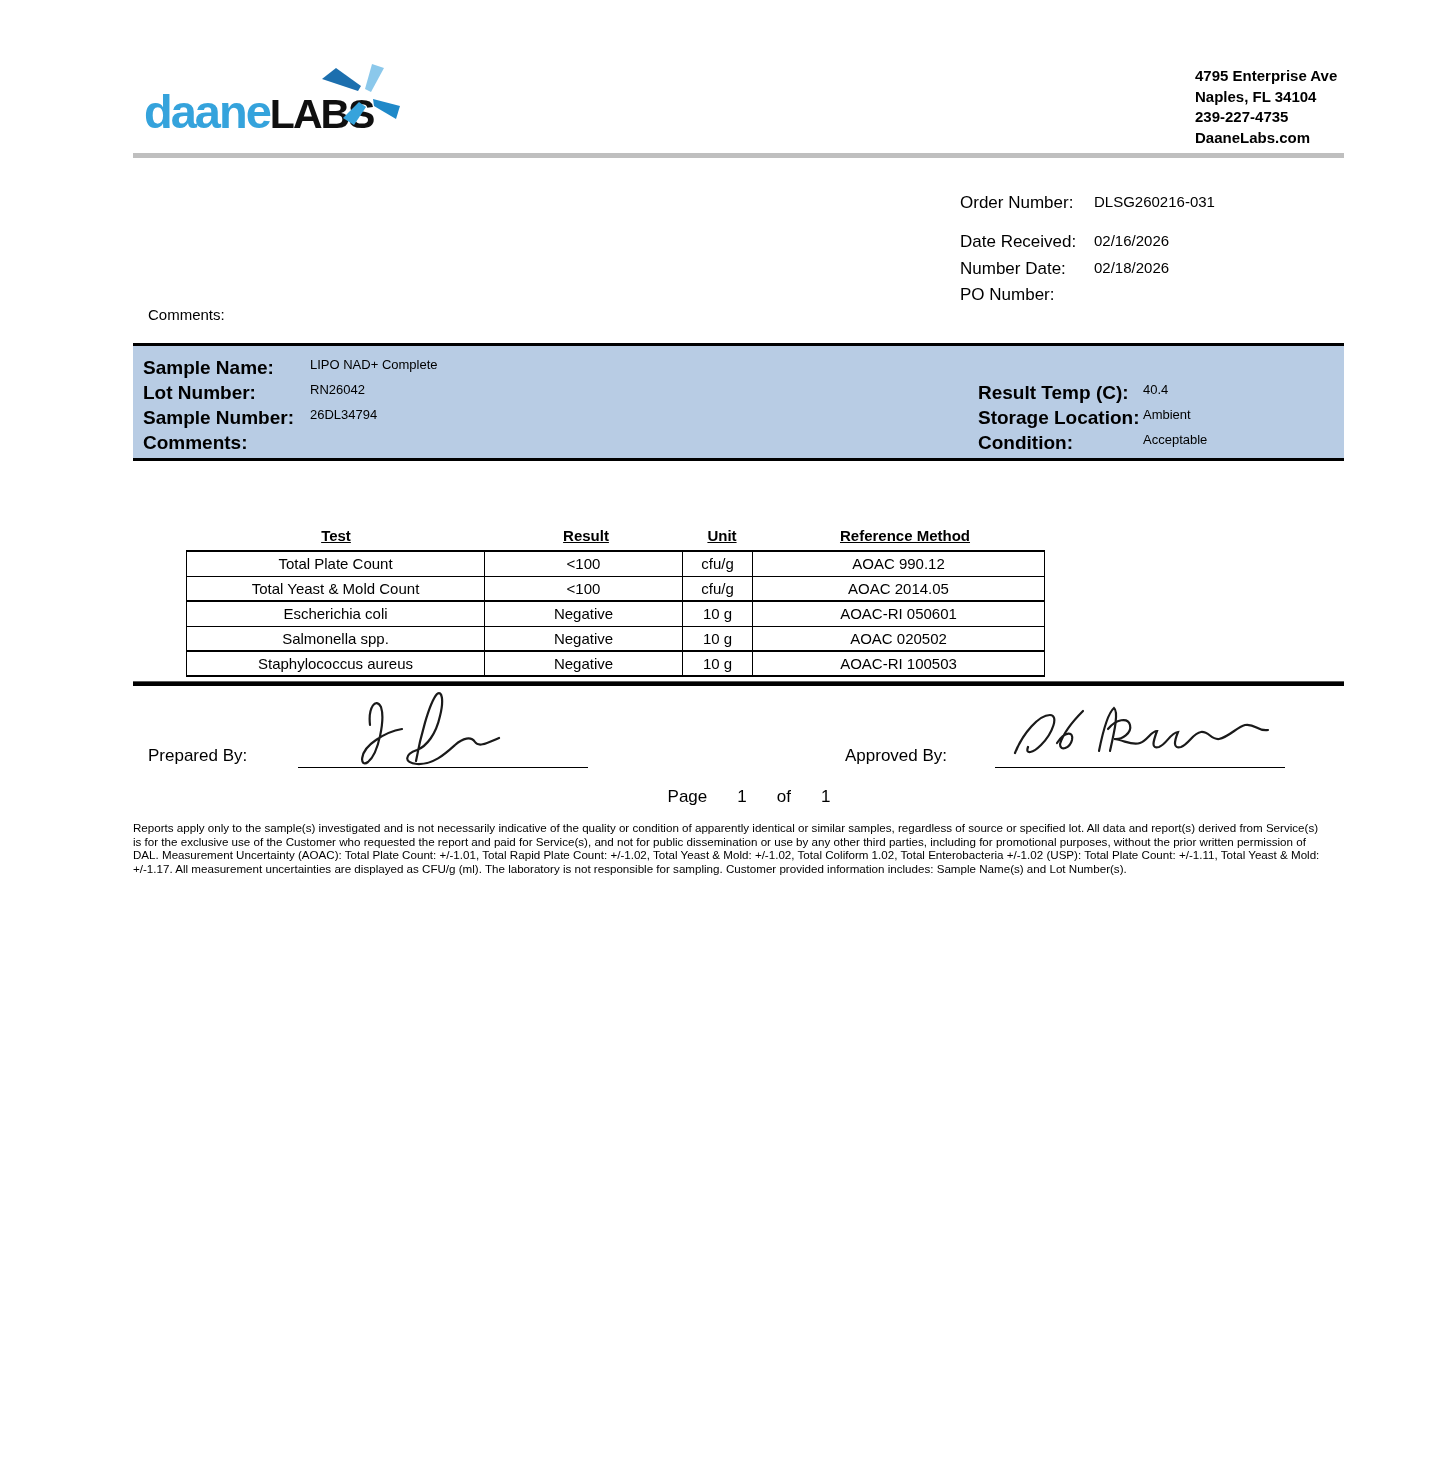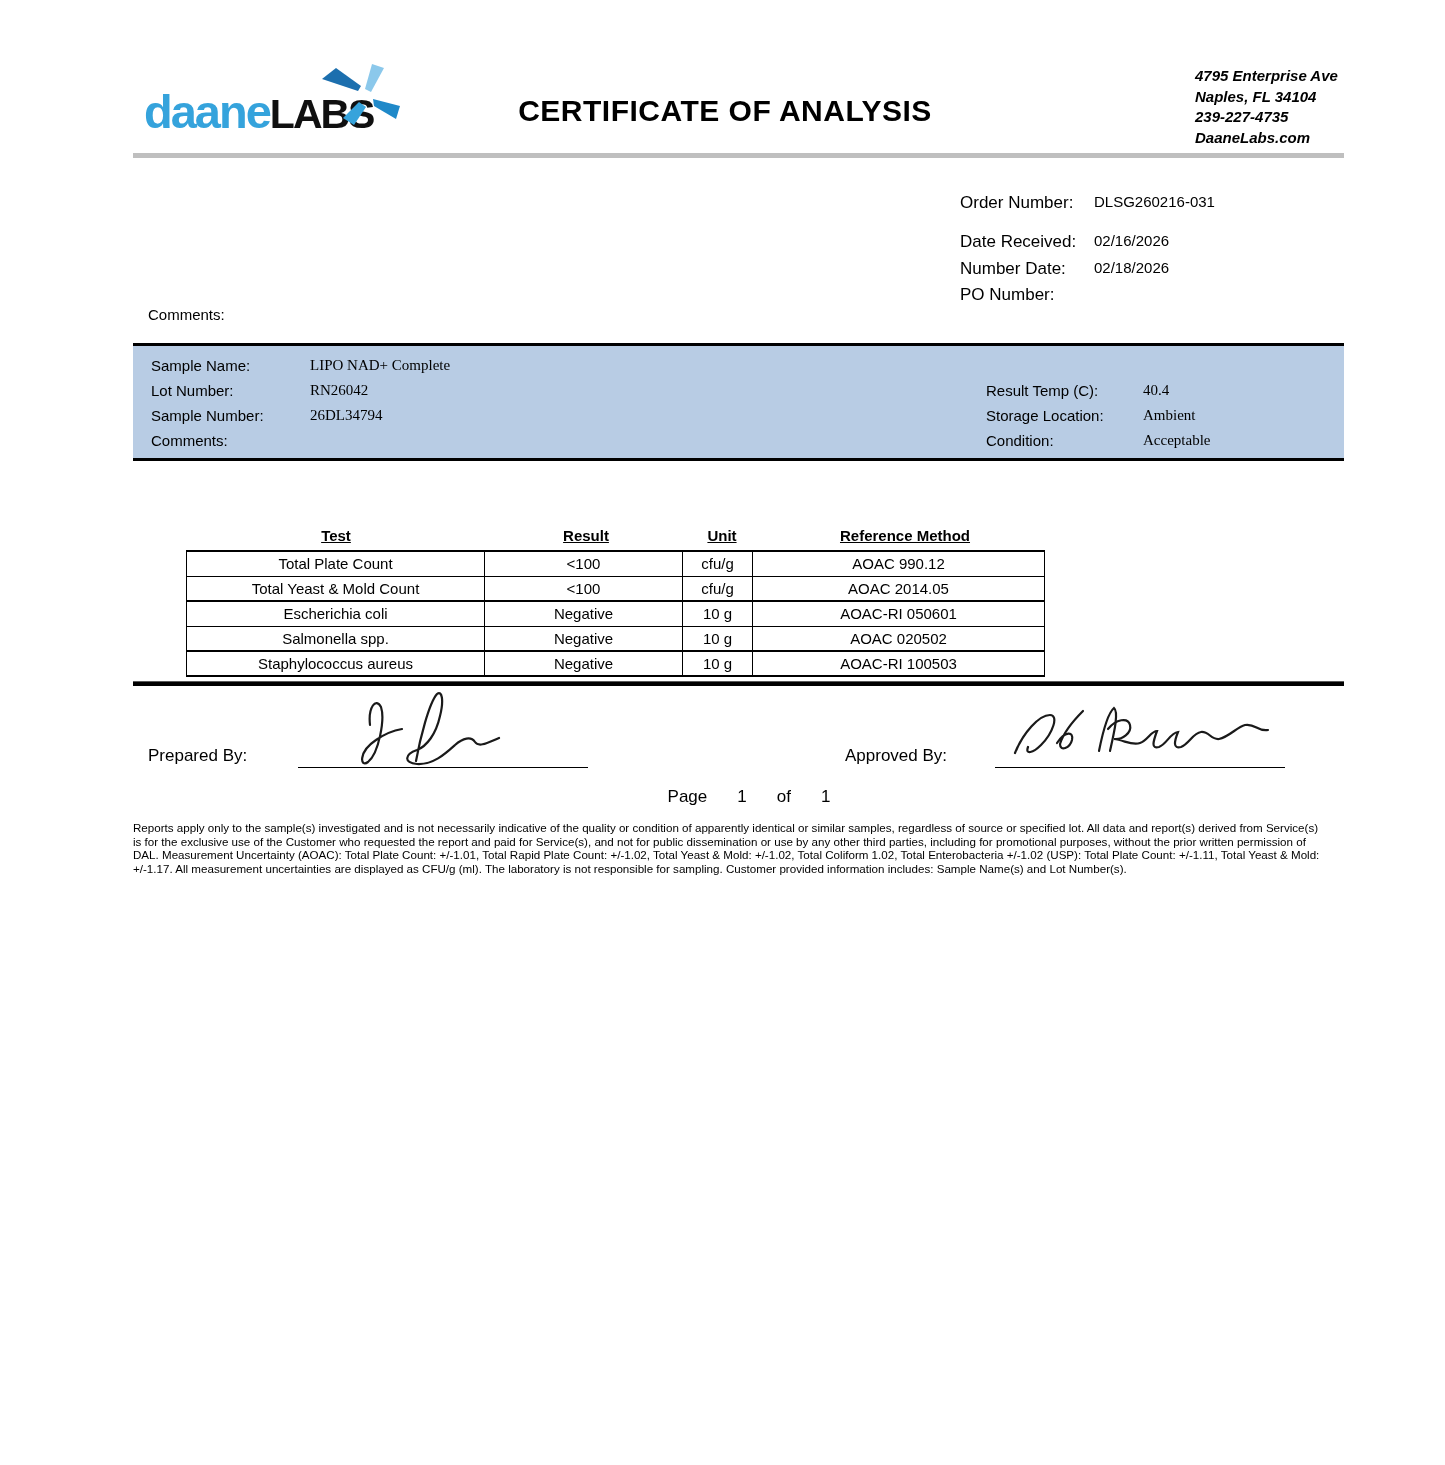--- a/index.html
+++ b/index.html
@@ -8,33 +8,33 @@
     position:relative; width:1445px; height:1465px; background:#ffffff;
     font-family:"Liberation Sans", sans-serif; color:#000; overflow:hidden;
   }
   
   .logo-text { position:absolute; left:144px; top:84px; white-space:nowrap; }
   .logo-daane { font-size:47px; font-weight:bold; letter-spacing:-2px; color:var(--accent-blue,#35A3DC); }
   .logo-labs  { font-size:41px; font-weight:800; letter-spacing:-2px; color:#101010; }
   .logo-star  { position:absolute; left:314px; top:55px; }
   .doc-title  { position:absolute; left:480px; top:94px; width:490px; text-align:center;
                 font-size:30px; font-weight:bold; letter-spacing:0.5px; }
-  .address    { position:absolute; left:1195px; top:66px; font-size:15px; font-weight:bold; line-height:20.5px;font-style:italic; }
+  .address    { position:absolute; left:1195px; top:66px; font-size:15px; font-weight:bold; line-height:20.5px; }
   .rule-gray  { position:absolute; left:133px; top:153px; width:1211px; height:5px; background:var(--rule-gray,#BFBFBF); }
 
   
   .kv-label { position:absolute; left:960px; font-size:17px; }
   .kv-value { position:absolute; left:1094px; font-size:15px; }
   .comments-label { position:absolute; left:148px; top:306px; font-size:15px; }
 
   
   .sample-box { position:absolute; left:133px; top:343px; width:1211px; height:118px;
                 background:var(--box-bg,#B8CCE4); border-top:3px solid #000; border-bottom:3px solid #000; }
-  .sb-label { position:absolute; font-size:15px; font-weight:normal; white-space:nowrap;margin-left:8px; }
-  .sb-value { position:absolute; font-size:15px; white-space:nowrap;font-family:Liberation Serif, serif; }
+  .sb-label { position:absolute; font-size:19px; font-weight:bold; white-space:nowrap; }
+  .sb-value { position:absolute; font-size:13px; white-space:nowrap; }
 
   
   .tbl-header { position:absolute; top:527px; font-size:15px; font-weight:bold;
                 text-decoration:underline; text-align:center; }
   .results-table { position:absolute; left:186px; top:550px; border-collapse:collapse; table-layout:fixed; }
   .results-table td { border:1px solid #000; height:25px; text-align:center; vertical-align:middle;
                       font-size:15px; padding:0 4px; }
   .results-table { border:1px solid #000; border-top-width:2px; border-bottom-width:2px; }
   .results-table tr.thick td { border-top-width:2px; }
   .col-test { width:298px;margin-top:38px; } .col-result { width:198px; } .col-unit { width:70px; } .col-ref { width:292px; }
@@ -60,21 +60,20 @@
   <div class="logo-text">
     <span class="logo-daane">daane</span><span class="logo-labs">LABS</span>
   </div>
   <svg class="logo-star" width="92" height="92" viewBox="0 0 92 92">
     <polygon points="8,24 22,13 47,31 44,36" fill="#1C6FAE"></polygon>
     <polygon points="58,9 70,13 57,37 51,34" fill="#8BC8EB"></polygon>
     <polygon points="59,44 86,51 82,64 60,51" fill="#1F89C9"></polygon>
     <polygon points="45,47 52,52 40,70 29,63" fill="#36A3DB"></polygon>
   </svg>
 
-  <div class="doc-title">CERTIFICATE OF ANALYSIS</div>
 
   <div class="address">
     <div>4795 Enterprise Ave</div>
     <div>Naples, FL 34104</div>
     <div>239-227-4735</div>
     <div>DaaneLabs.com</div>
   </div>
 
   <div class="rule-gray"></div>
 

